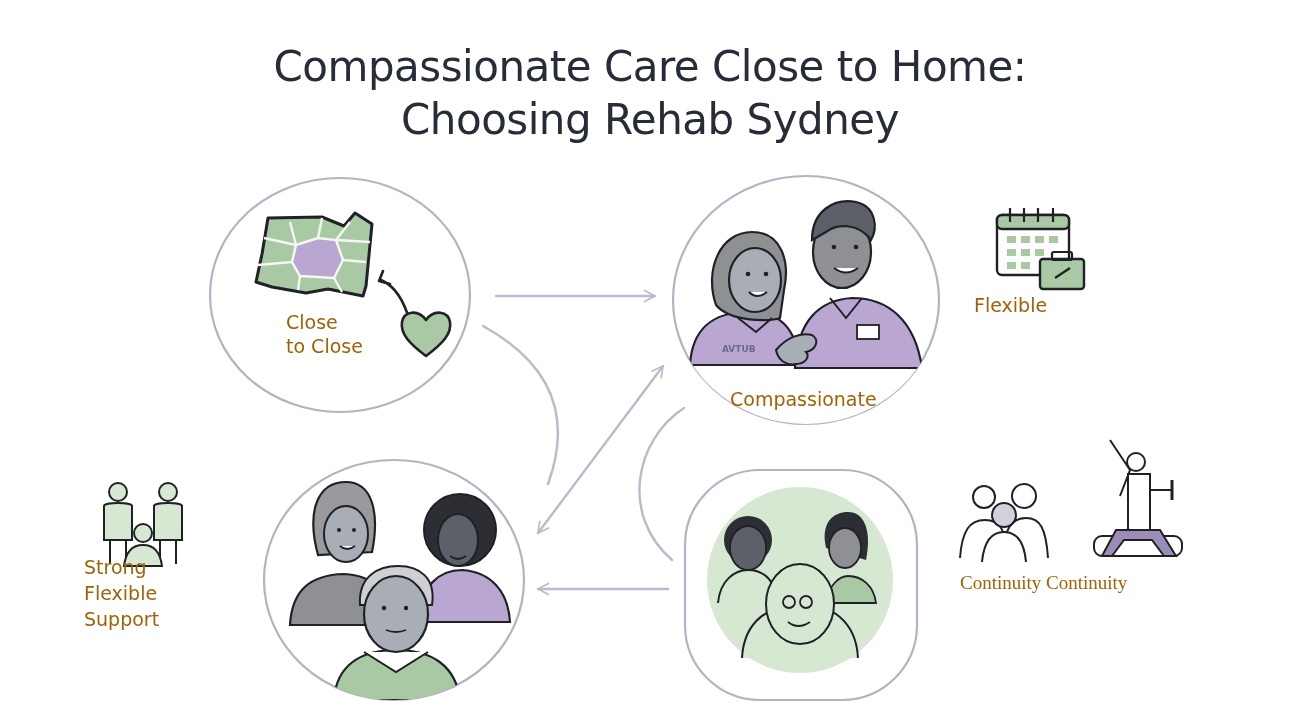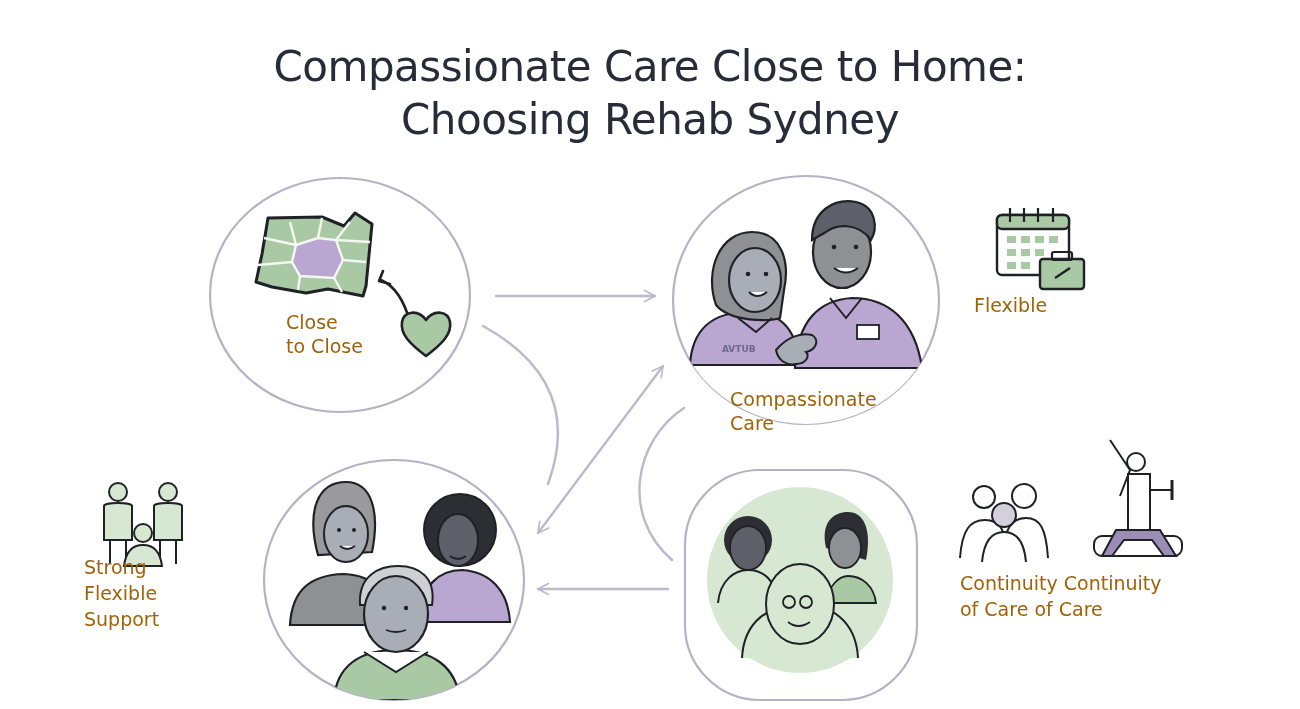--- a/index.html
+++ b/index.html
@@ -200,29 +200,27 @@
   </g>
 </svg>
 
 <div class="label" style="left:286px; top:310px; width:110px;">
   <div>Close</div>
   <div>to Close</div>
 </div>
 
 <div class="label" style="left:730px; top:387px; width:172px;">
   <div>Compassionate</div>
-  <div>Care</div>
 </div>
 
 <div class="label" style="left:974px; top:292px; width:140px; line-height:27px;">
   <div>Flexible</div>
 </div>
 
 <div class="label" style="left:84px; top:554px; width:120px; line-height:26px;">
   <div>Strong</div>
   <div>Flexible</div>
   <div>Support</div>
 </div>
 
-<div class="label" style="left:960px; top:570px; width:236px; line-height:26px;">
+<div class="label" style="left:960px; top:570px; width:236px; line-height:26px;font-family:Liberation Serif, serif;">
   <div>Continuity Continuity</div>
-  <div>of Care of Care</div>
 </div>
 
 </body></html>

